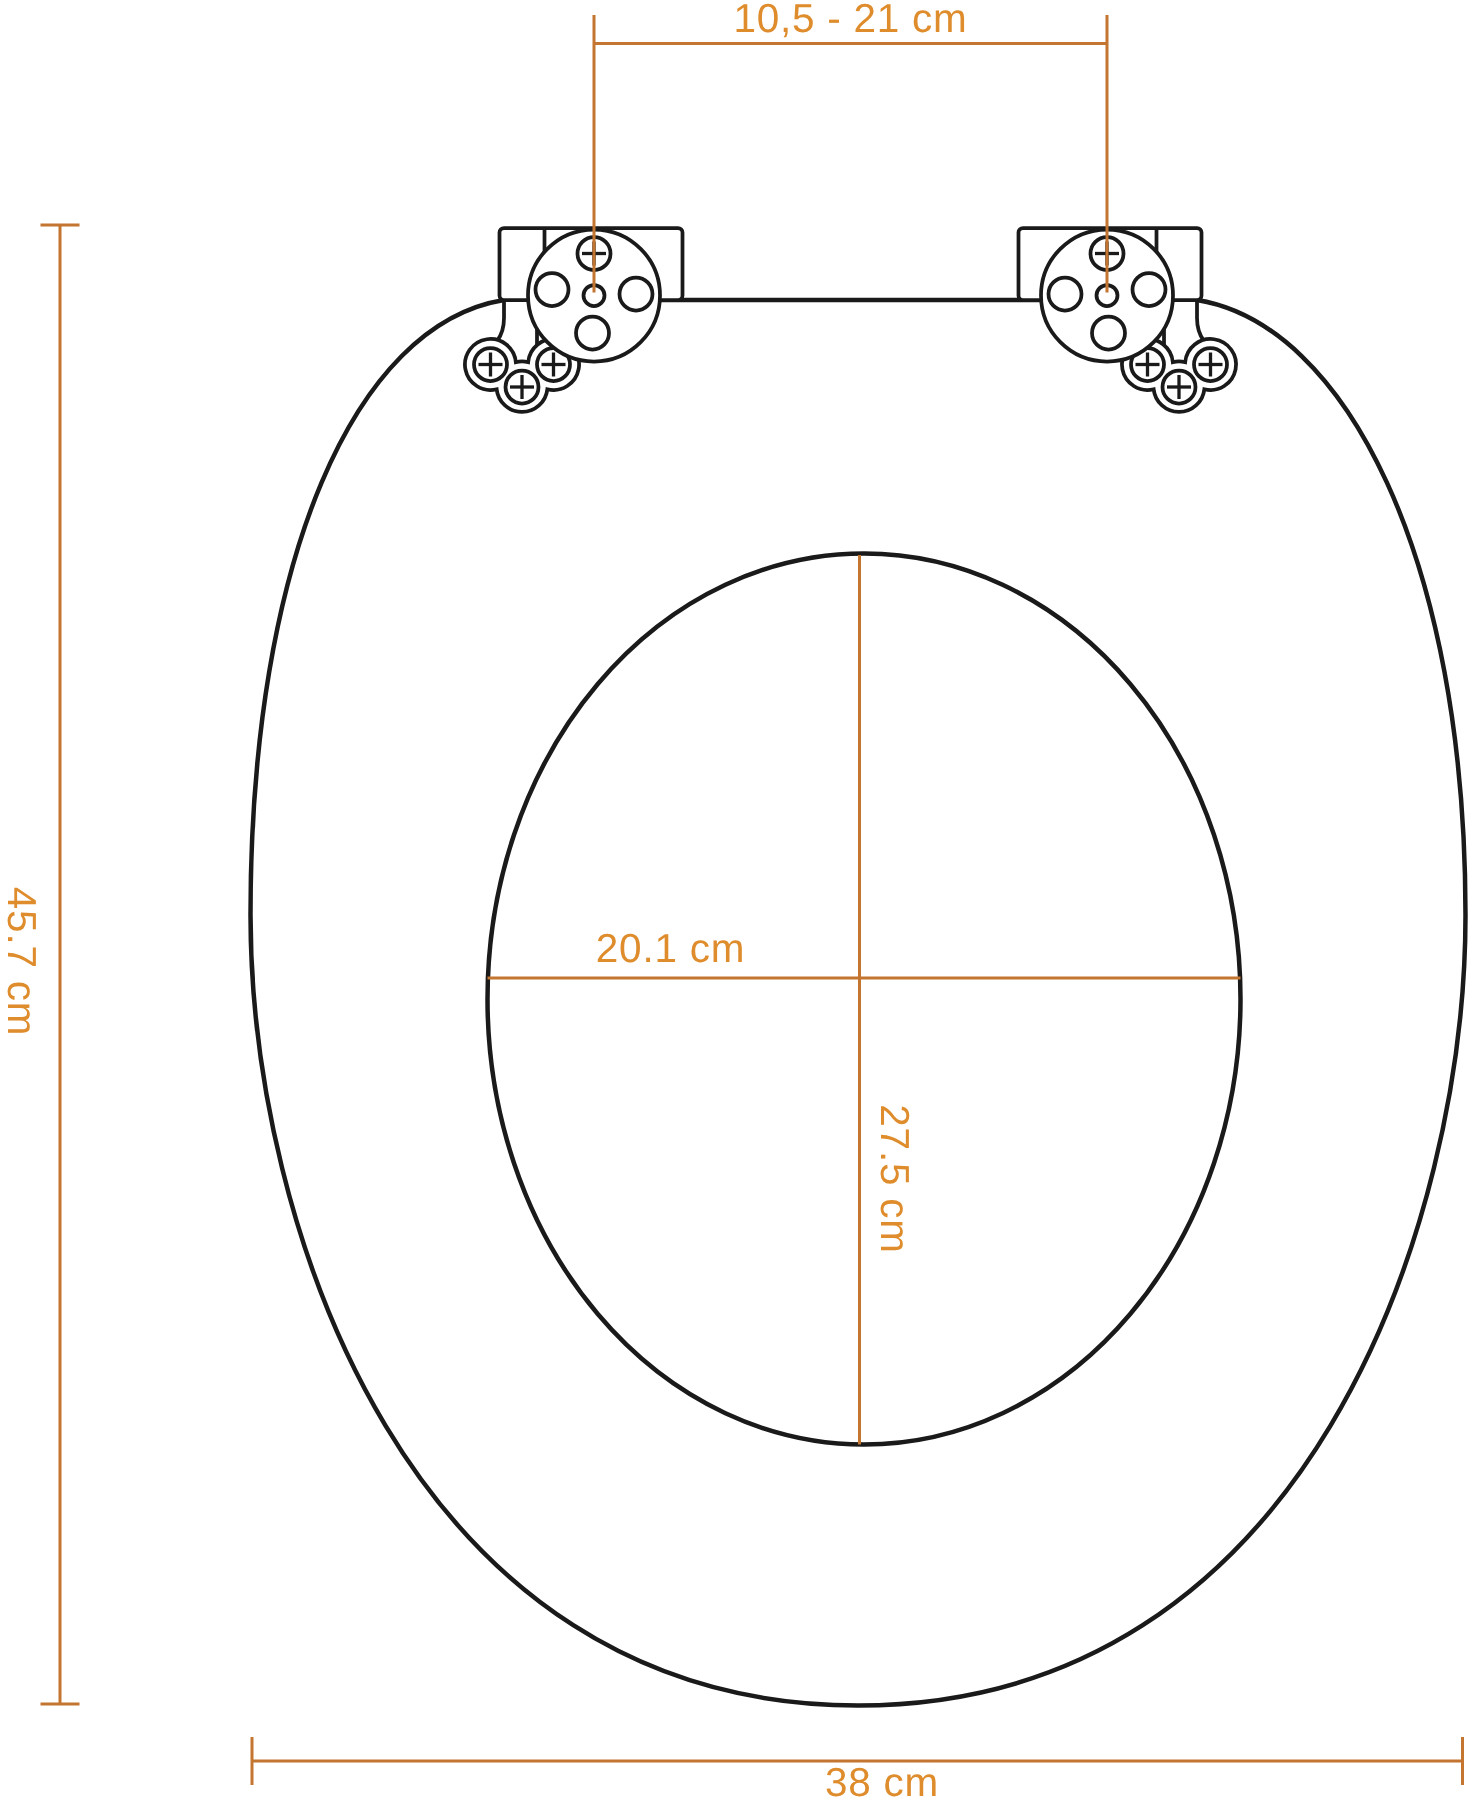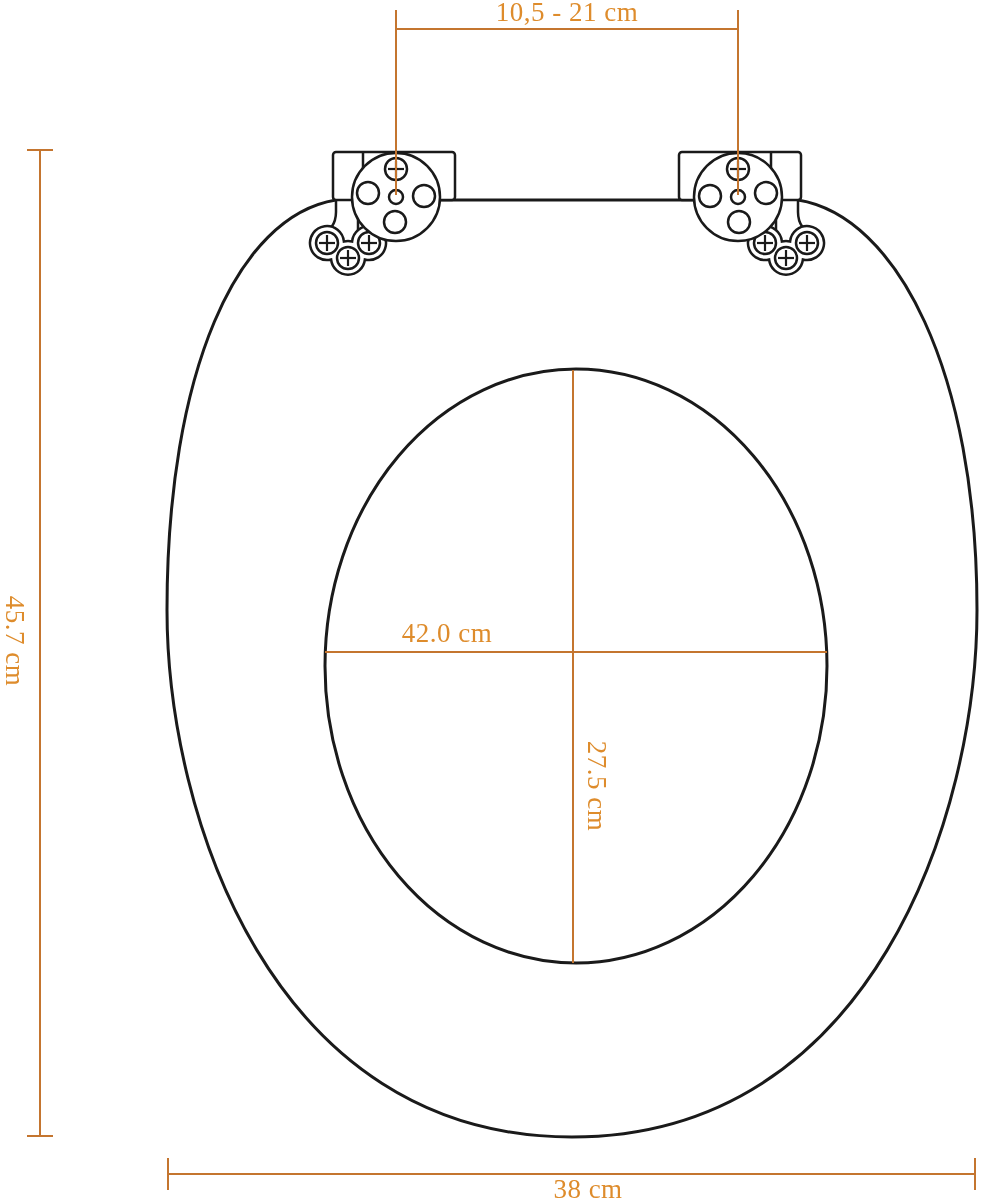--- a/index.html
+++ b/index.html
@@ -7,21 +7,21 @@
     --accent-line:#C4752F;
     --outline:#1A1A1A;
     --bg:#FFFFFF;
   }
   html,body{margin:0;padding:0;background:#fff;}
   .canvas{
     position:relative;
     width:981px;height:1200px;
     background:var(--bg);
     overflow:hidden;
-    font-family:Liberation Serif, serif;
+    font-family:Liberation Sans, sans-serif;
   }
   .canvas svg{position:absolute;left:0;top:0;}
   .dim-label{
     position:absolute;
     color:var(--accent-text);
     font-size:27px;
     line-height:1;
     letter-spacing:0.5px;
     white-space:nowrap;
     user-select:none;
@@ -133,19 +133,19 @@
       <line x1="168" y1="1174" x2="975" y2="1174"></line>
       <line x1="168" y1="1158" x2="168" y2="1190"></line>
       <line x1="975" y1="1158" x2="975" y2="1190"></line>
     </g>
   </svg>
 
   <div class="dim-label center-x" style="left:567px; top:-1px;">10,5 - 21 cm</div>
 
   <div class="dim-label rot90" style="left:14px; top:641px;">45.7 cm</div>
 
-  <div class="dim-label center" style="left:447px; top:633px;">42.0 cm</div>
+  <div class="dim-label center" style="left:447px; top:633px;">20.1 cm</div>
 
   <div class="dim-label rot90" style="left:596px; top:786px;">27.5 cm</div>
 
   <div class="dim-label center" style="left:588px; top:1189px;">38 cm</div>
 
 </div>
 
 </body></html>

